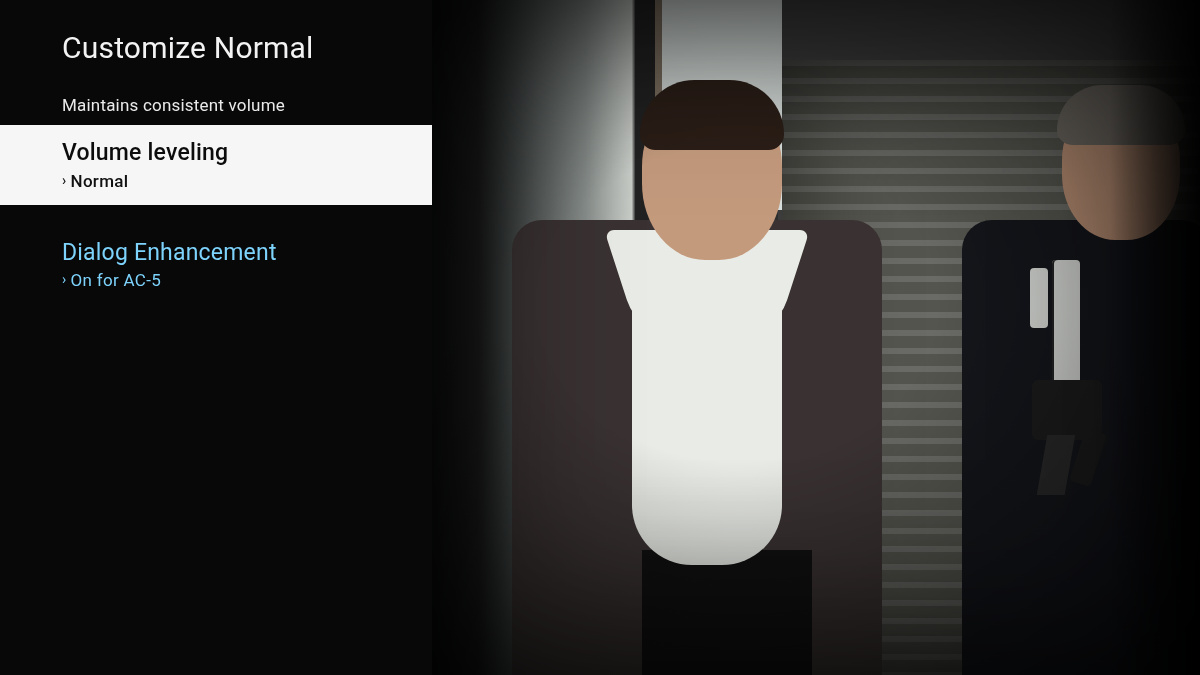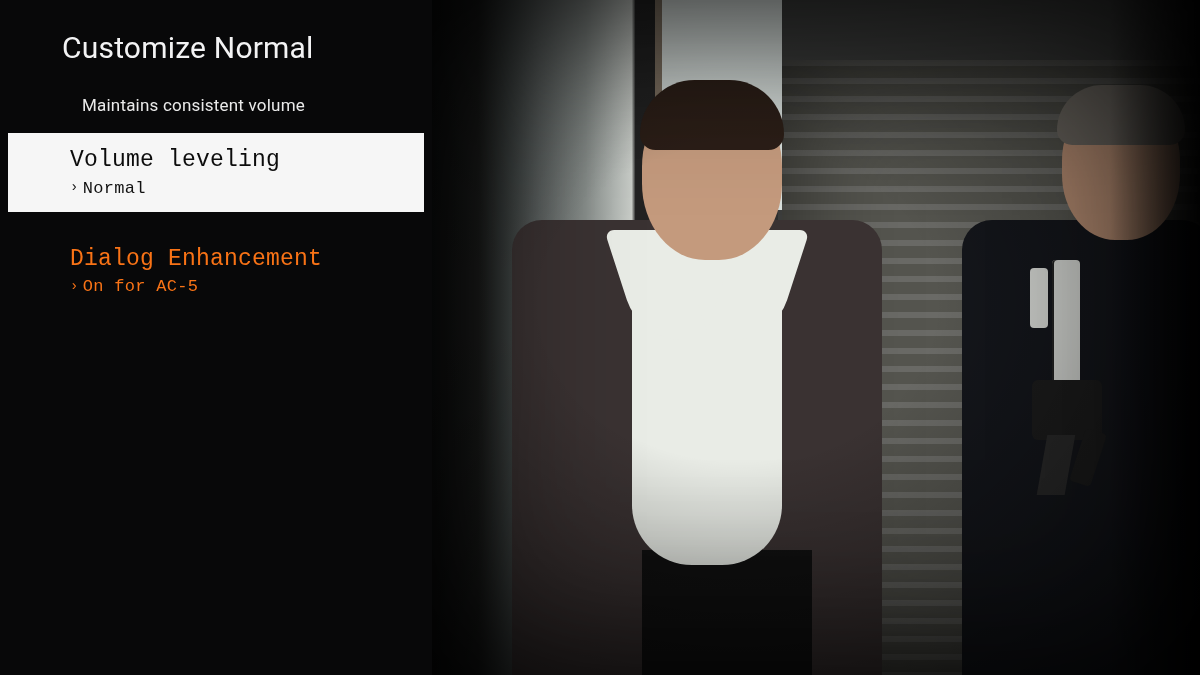--- a/index.html
+++ b/index.html
@@ -139,29 +139,29 @@
     font-weight: 400;
     letter-spacing: .2px;
     color:#f3f3f4;
     padding: 0 0 0 62px;
     line-height: 1.3;
   }
   .menu-desc {
     font-size: 17px;
     font-weight: 400;
     color:#eaeaea;
-    padding: 28px 0 10px 82px;
+    padding: 28px 0 10px 62px;
     letter-spacing:.2px;
   }
   .menu-list {
-    list-style:none; margin:8px; padding:0;font-family:Liberation Mono, monospace;
+    list-style:none; margin:0; padding:0;
   }
   .menu-item {
     padding: 14px 20px 14px 62px;
-    color:#f97316;
+    color:#7dd3fc;
   }
   .menu-item.focused {
     background:#f6f6f6;
     color:#111;
   }
   .item-label {
     font-size:23px;
     font-weight:400;
     line-height:1.2;
     letter-spacing:.2px;

